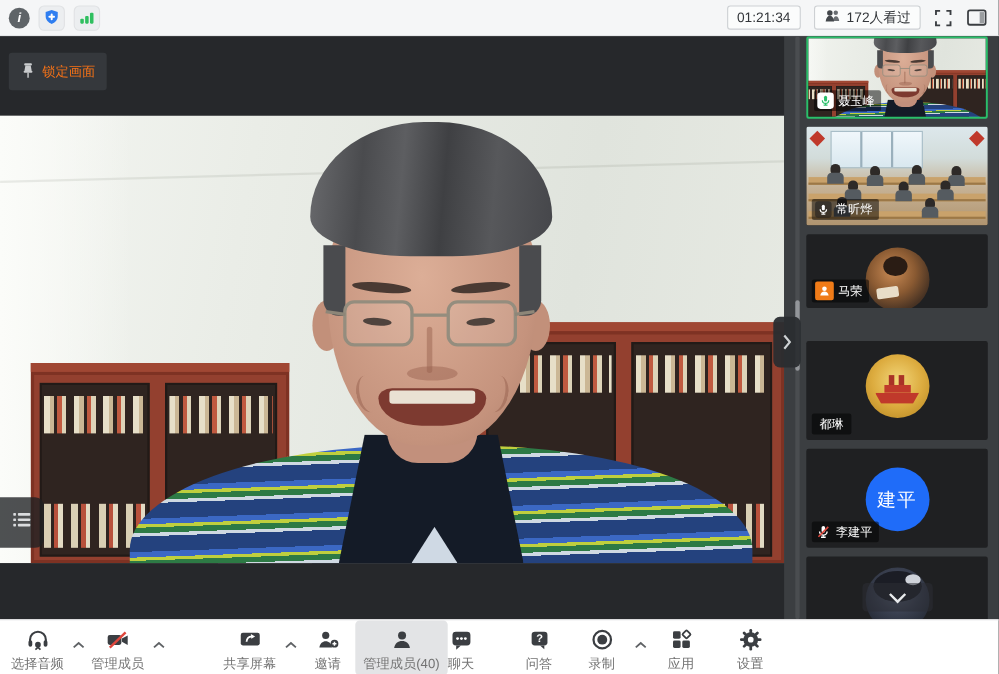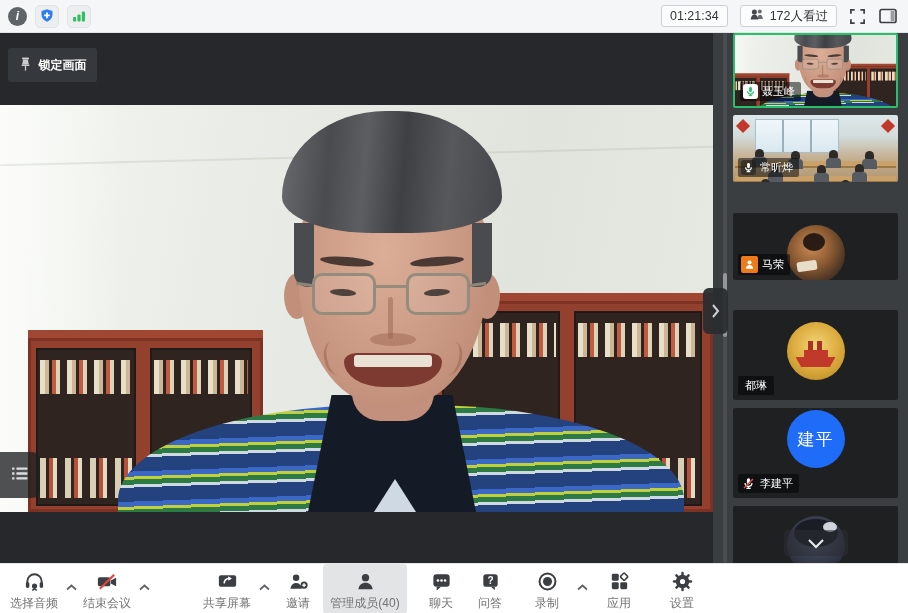--- a/index.html
+++ b/index.html
@@ -61,31 +61,31 @@
   .eye.l { left:330px; transform:rotate(4deg); } .eye.r { left:424px; transform:rotate(-4deg); }
   .nose { position:absolute; left:388px; top:192px; width:5px; height:42px; background:rgba(158,106,86,.55); border-radius:3px; }
   .noseshadow { position:absolute; left:370px; top:228px; width:46px; height:13px; background:rgba(150,95,78,.45); border-radius:50%; }
   .mouth { position:absolute; left:344px; top:248px; width:98px; height:34px; background:#7d3a30; border-radius:14px 14px 44px 44px / 10px 10px 28px 28px; }
   .teeth { position:absolute; left:354px; top:250px; width:78px; height:12px; background:#e9e1d3; border-radius:3px; }
   .smile { position:absolute; width:22px; height:34px; top:236px; border:0 solid transparent; }
   .smile.l { left:324px; border-left:3px solid rgba(150,95,78,.5); border-radius:50%; transform:rotate(-12deg); }
   .smile.r { left:440px; border-right:3px solid rgba(150,95,78,.5); border-radius:50%; transform:rotate(12deg); }
 
   
-  .pin-btn { position:absolute; left:8px; top:15px; width:89px; height:34px; background:#35383c; border:none; border-radius:3px; color:#ffffff; font-size:12px; display:flex; align-items:center; justify-content:center; gap:7px; cursor:pointer; font-family:inherit;font-weight:bold; }
+  .pin-btn { position:absolute; left:8px; top:15px; width:89px; height:34px; background:#35383c; border:none; border-radius:3px; color:#f97316; font-size:12px; display:flex; align-items:center; justify-content:center; gap:7px; cursor:pointer; font-family:inherit; }
   .list-toggle { position:absolute; left:0; top:419px; width:40px; height:46px; background:rgba(30,32,34,.78); border-radius:0 8px 8px 0; display:flex; align-items:center; justify-content:center; }
   .collapse-handle { position:absolute; left:703px; top:255px; width:25px; height:46px; background:rgba(42,45,48,.95); border-radius:6px; display:flex; align-items:center; justify-content:center; z-index:5; }
 
   
   .sidebar { position:absolute; left:713px; top:0; width:195px; height:530px; background:#3b3e41; }
   .scrolltrack { position:absolute; left:10px; top:0; width:4px; height:530px; background:#4a4d50; border-radius:2px; }
   .scrollthumb { position:absolute; left:0; top:240px; width:4px; height:64px; background:#93969a; border-radius:2px; }
   .tile { position:absolute; left:20px; width:165px; background:#1f2022; border-radius:2px; overflow:hidden; }
   .tile.t1 { top:0;   height:75px; border:2px solid #2abf6a; }
-  .tile.t2 { top:82px;  height:67px;text-align:right; }
+  .tile.t2 { top:82px;  height:90px;text-align:right; }
   .tile.t3 { top:180px; height:67px; }
   .tile.t4 { top:277px; height:90px;padding-left:32px; }
   .tile.t5 { top:375px; height:90px; }
   .tile.t6 { top:473px; height:90px; }
   .mini-viewport { position:absolute; inset:0; overflow:hidden; }
   .mini-viewport .scene { transform:scale(0.26); transform-origin:0 0; margin-left:-14px; margin-top:-20px; }
 
   .name-strip { position:absolute; left:5px; bottom:5px; display:flex; align-items:center; gap:4px; background:rgba(0,0,0,.5); border-radius:2px; padding:2px 6px 2px 3px; max-width:150px; }
   .name-strip.no-icon { padding:2px 7px; }
   .pname { color:#fff; font-size:11px; white-space:nowrap; }
@@ -107,21 +107,21 @@
   
   .avatar { position:absolute; left:50%; transform:translateX(-50%); border-radius:50%; overflow:hidden; }
   .av-photo { top:12px; width:58px; height:58px; background:radial-gradient(circle at 42% 38%,#c98a54 0%,#8a5a32 42%,#4a3424 72%,#2e2018 100%); }
   .av-photo .blob { position:absolute; left:16px; top:8px; width:22px; height:18px; background:#2a1c14; border-radius:50%; }
   .av-photo .book { position:absolute; left:10px; bottom:12px; width:20px; height:10px; background:#e8ddc8; border-radius:2px; transform:rotate(-8deg); }
   .av-ship { top:12px; width:58px; height:58px; background:radial-gradient(circle at 50% 42%,#f2d679 0%,#dcab3e 52%,#b2821f 100%); }
   .hull { position:absolute; bottom:13px; left:9px; width:40px; height:10px; background:#c0392b; clip-path:polygon(0 0,100% 0,86% 100%,14% 100%); }
   .cabin { position:absolute; bottom:23px; left:17px; width:24px; height:7px; background:#c0392b; }
   .stack { position:absolute; bottom:30px; width:5px; height:9px; background:#a93226; }
   .stack.s1 { left:21px; } .stack.s2 { left:30px; }
-  .av-blue { top:2px; width:58px; height:58px; background:#1f6cf9; display:flex; align-items:center; justify-content:center; color:#fff; font-size:17px; letter-spacing:1px;font-family:Liberation Serif, serif; }
+  .av-blue { top:17px; width:58px; height:58px; background:#1f6cf9; display:flex; align-items:center; justify-content:center; color:#fff; font-size:17px; letter-spacing:1px;font-family:Liberation Serif, serif; }
   .av-anime { top:10px; width:58px; height:58px; background:radial-gradient(circle at 50% 38%,#5a6374 0%,#3a4050 42%,#262b36 78%); }
   .av-anime .hair6 { position:absolute; left:7px; top:3px; width:44px; height:28px; background:#1b1d25; border-radius:50%; }
   .av-anime .patch { position:absolute; right:8px; top:6px; width:14px; height:10px; background:#cfd3da; border-radius:50%; }
   .more-overlay { position:absolute; left:50%; top:24px; transform:translateX(-50%); width:64px; height:26px; background:rgba(44,46,52,.55); border-radius:4px; display:flex; align-items:center; justify-content:center; }
 
   
   .toolbar { position:absolute; left:0; top:563px; width:908px; height:50px; background:#ffffff; border-top:1px solid #e8e8ea; }
   .titem { position:absolute; top:4px; height:42px; display:flex; flex-direction:column; align-items:center; justify-content:space-between; cursor:pointer; padding-top:2px; }
   .titem .lbl { font-size:12px; color:#737373; white-space:nowrap; line-height:13px; }
   .titem .icn { height:23px; display:flex; align-items:flex-end; }
@@ -428,21 +428,21 @@
     </div>
 
     <div class="titem" style="left:79px;width:56px">
       <span class="icn">
         <svg width="24" height="23" viewBox="0 0 24 24">
             <rect x="2.5" y="7.5" width="13" height="9.5" rx="2" fill="#3b3e42"></rect>
             <polygon points="16,11 21.5,8 21.5,17 16,14" fill="#3b3e42"></polygon>
             <line x1="4.5" y1="19.5" x2="19.5" y2="5" stroke="#e0473d" stroke-width="2.3"></line>
           </svg>
       </span>
-      <span class="lbl">结束会议</span>
+      <span class="lbl">管理成员</span>
     </div>
     <div class="caret-up" style="left:139px">
       <svg width="11" height="7" viewBox="0 0 11 7">
           <polyline points="1,5.5 5.5,1.5 10,5.5" fill="none" stroke="#606366" stroke-width="1.7"></polyline>
         </svg>
     </div>
 
     <div class="titem" style="left:199px;width:56px">
       <span class="icn">
         <svg width="23" height="23" viewBox="0 0 24 24">
@@ -475,21 +475,21 @@
     <div class="titem" style="left:323px;width:84px">
       <span class="icn">
         <svg width="23" height="23" viewBox="0 0 24 24">
             <circle cx="12" cy="8" r="3.8" fill="#3b3e42"></circle>
             <path d="M4.5 20c.7-4.4 3.6-6.8 7.5-6.8s6.8 2.4 7.5 6.8z" fill="#3b3e42"></path>
           </svg>
       </span>
       <span class="lbl">管理成员(40)</span>
     </div>
 
-    <div class="titem" style="left:420px;width:42px">
+    <div class="titem" style="left:398px;width:42px">
       <span class="icn">
         <svg width="23" height="23" viewBox="0 0 24 24">
             <rect x="3.5" y="4.5" width="17" height="13" rx="3.2" fill="#3b3e42"></rect>
             <polygon points="7,17.5 7,21.5 11.5,17.5" fill="#3b3e42"></polygon>
             <circle cx="8.3" cy="11" r="1.35" fill="#fff"></circle>
             <circle cx="12" cy="11" r="1.35" fill="#fff"></circle>
             <circle cx="15.7" cy="11" r="1.35" fill="#fff"></circle>
           </svg>
       </span>
       <span class="lbl">聊天</span>

